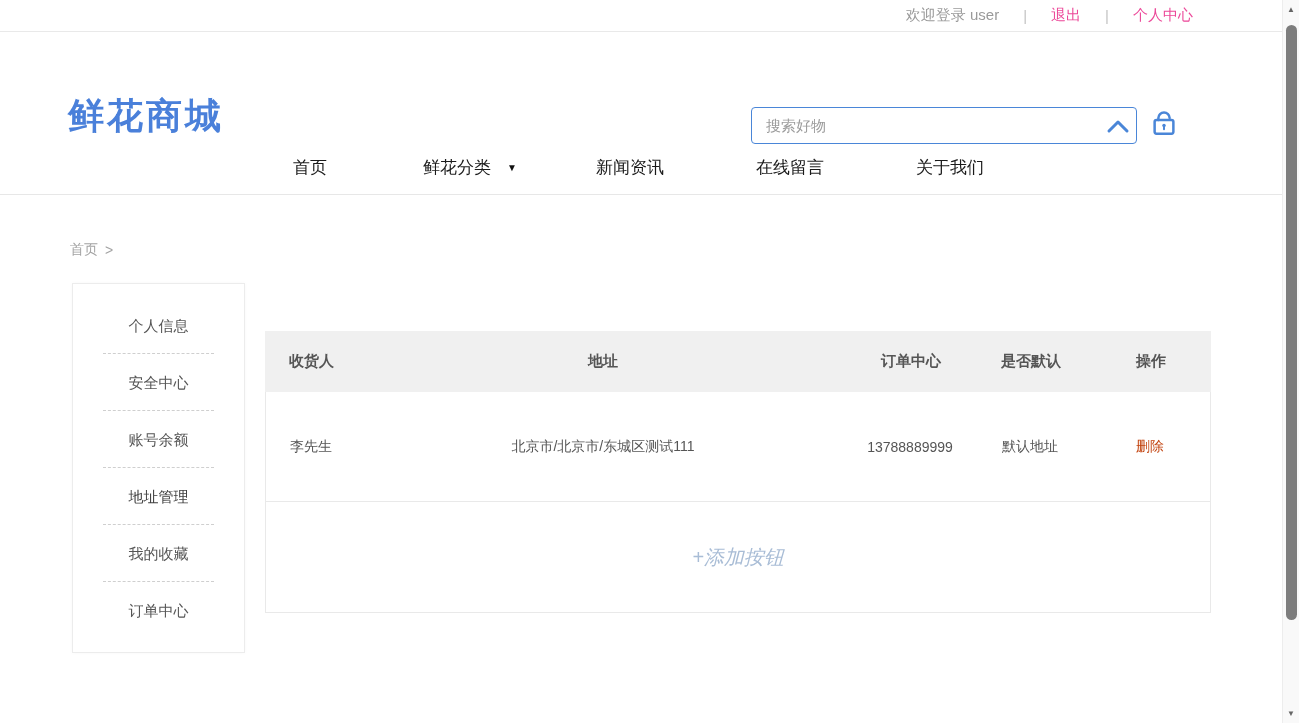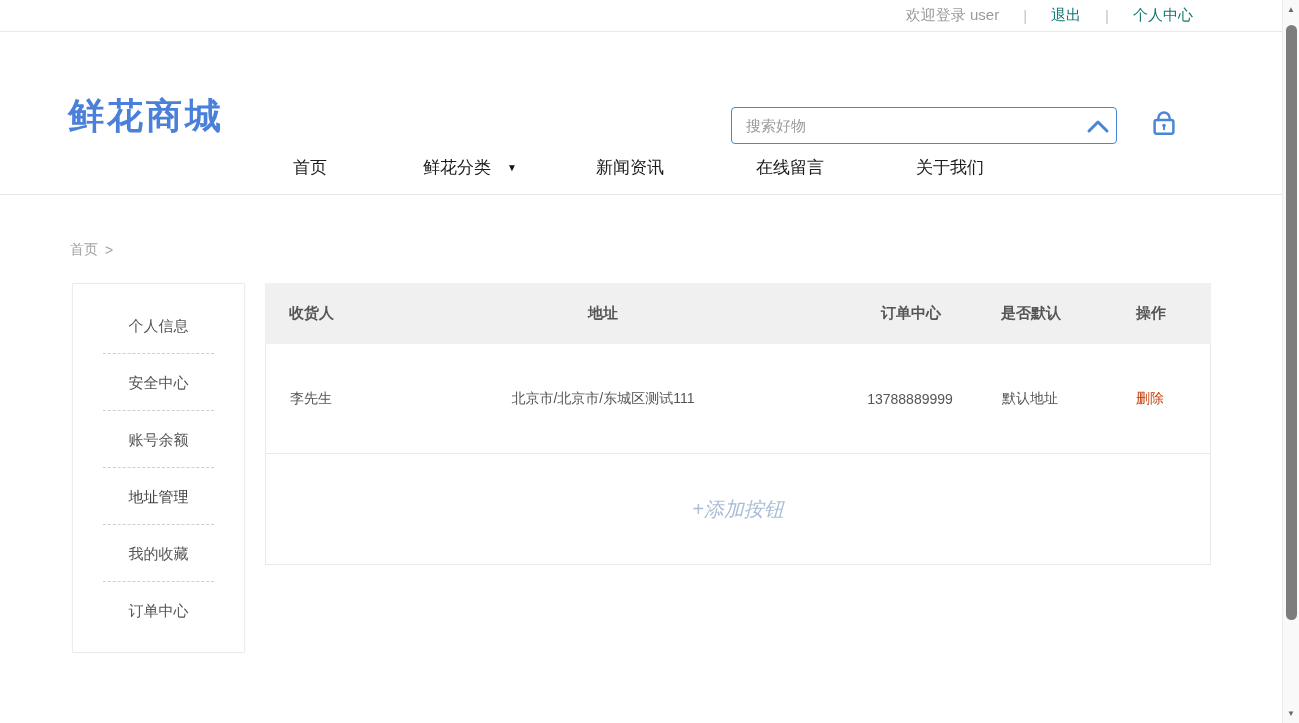--- a/index.html
+++ b/index.html
@@ -5,27 +5,27 @@
   * { margin:0; padding:0; box-sizing:border-box; }
   html,body { width:1299px; height:723px; overflow:hidden; background:#fff;
     font-family:"Liberation Sans","DejaVu Sans",sans-serif; }
   .page { position:relative; width:1299px; height:723px; background:#fff; }
 
   
   .topbar { height:32px; display:flex; align-items:center; justify-content:flex-end;
     gap:24px; padding-right:106px; border-bottom:1px solid #e9e9e9;
     font-size:15px; color:#9a9a9a; }
   .topbar .pipe { color:#c4c4c4; }
-  .topbar a { color:#0f766e; text-decoration:none; cursor:pointer; }
+  .topbar a { color:#ec4899; text-decoration:none; cursor:pointer; }
 
   
   .header-top { position:relative; height:110px; background:#fff; }
   .logo { position:absolute; left:68px; top:60px; font-size:36px; font-weight:bold;
     color:#4a80da; letter-spacing:3px; font-family:"DejaVu Serif","Liberation Serif",serif; }
-  .search-box { position:absolute; left:731px; top:75px; width:386px; height:37px;
+  .search-box { position:absolute; left:751px; top:75px; width:386px; height:37px;
     border:1px solid #4a86d8; border-radius:4px; background:#fff;
     display:flex; align-items:center; }
   .search-box input { flex:1; border:none; outline:none; height:100%; padding:0 14px;
     font-size:15px; color:#333; background:transparent;
     font-family:"Liberation Sans","DejaVu Sans",sans-serif; }
   .search-box input::placeholder { color:#9c9c9c; }
   .search-chevron { width:36px; display:flex; align-items:center; justify-content:center;
     cursor:pointer; }
   .lock-wrap { position:absolute; left:1149px; top:76px; width:30px; height:30px;
     cursor:pointer; }
@@ -47,21 +47,21 @@
 
   aside { width:173px; background:#fff; border:1px solid #ececec; padding:13px 16px;
     box-shadow:0 0 4px rgba(0,0,0,0.03); }
   .side-item { position:relative; height:57px; line-height:57px; text-align:center;
     font-size:15px; color:#555; cursor:pointer; }
   .side-item::after { content:""; position:absolute; left:14px; right:14px; bottom:0;
     border-bottom:1px dashed #cfcfcf; }
   .side-item:last-child::after { display:none; }
   .side-item.active { color:#404040; }
 
-  .addr-table { width:946px; }
+  .addr-table { width:946px;margin-top:48px; }
   .t-head, .t-row { display:grid; grid-template-columns:90px 1fr 120px 120px 120px;
     align-items:center; }
   .t-head { height:61px; background:#f0f0f0; font-size:15px; font-weight:bold; color:#555; }
   .t-row { height:110px; background:#fff; border:1px solid #e9e9e9; border-top:none;
     font-size:14px; color:#555; }
   .cell { text-align:center; }
   .cell.first { text-align:left; padding-left:24px; }
   .cell.delete { color:#c2410c; cursor:pointer;font-family:Liberation Mono, monospace; }
   .t-add { height:111px; border:1px solid #e9e9e9; border-top:none; background:#fff;
     display:flex; align-items:center; justify-content:center; }

